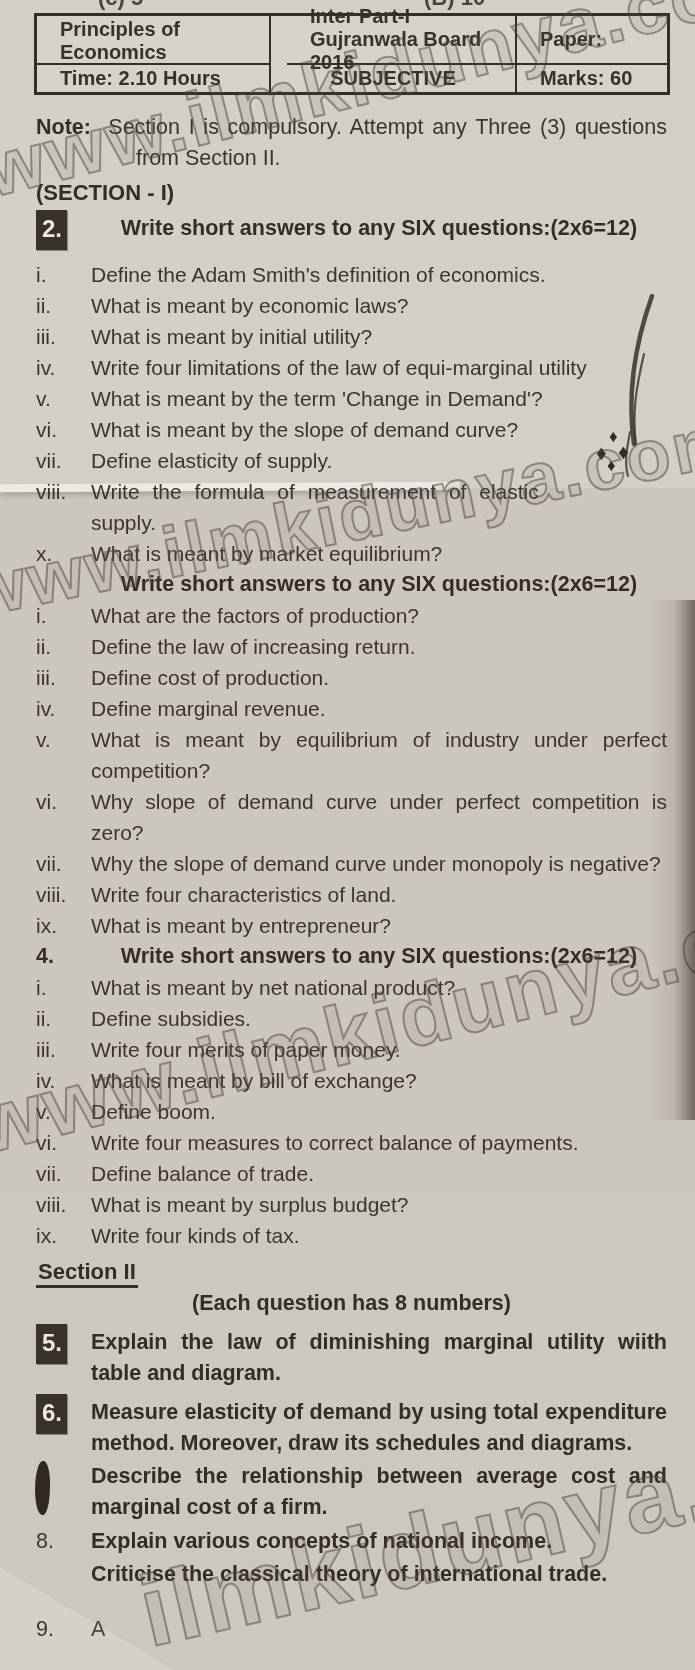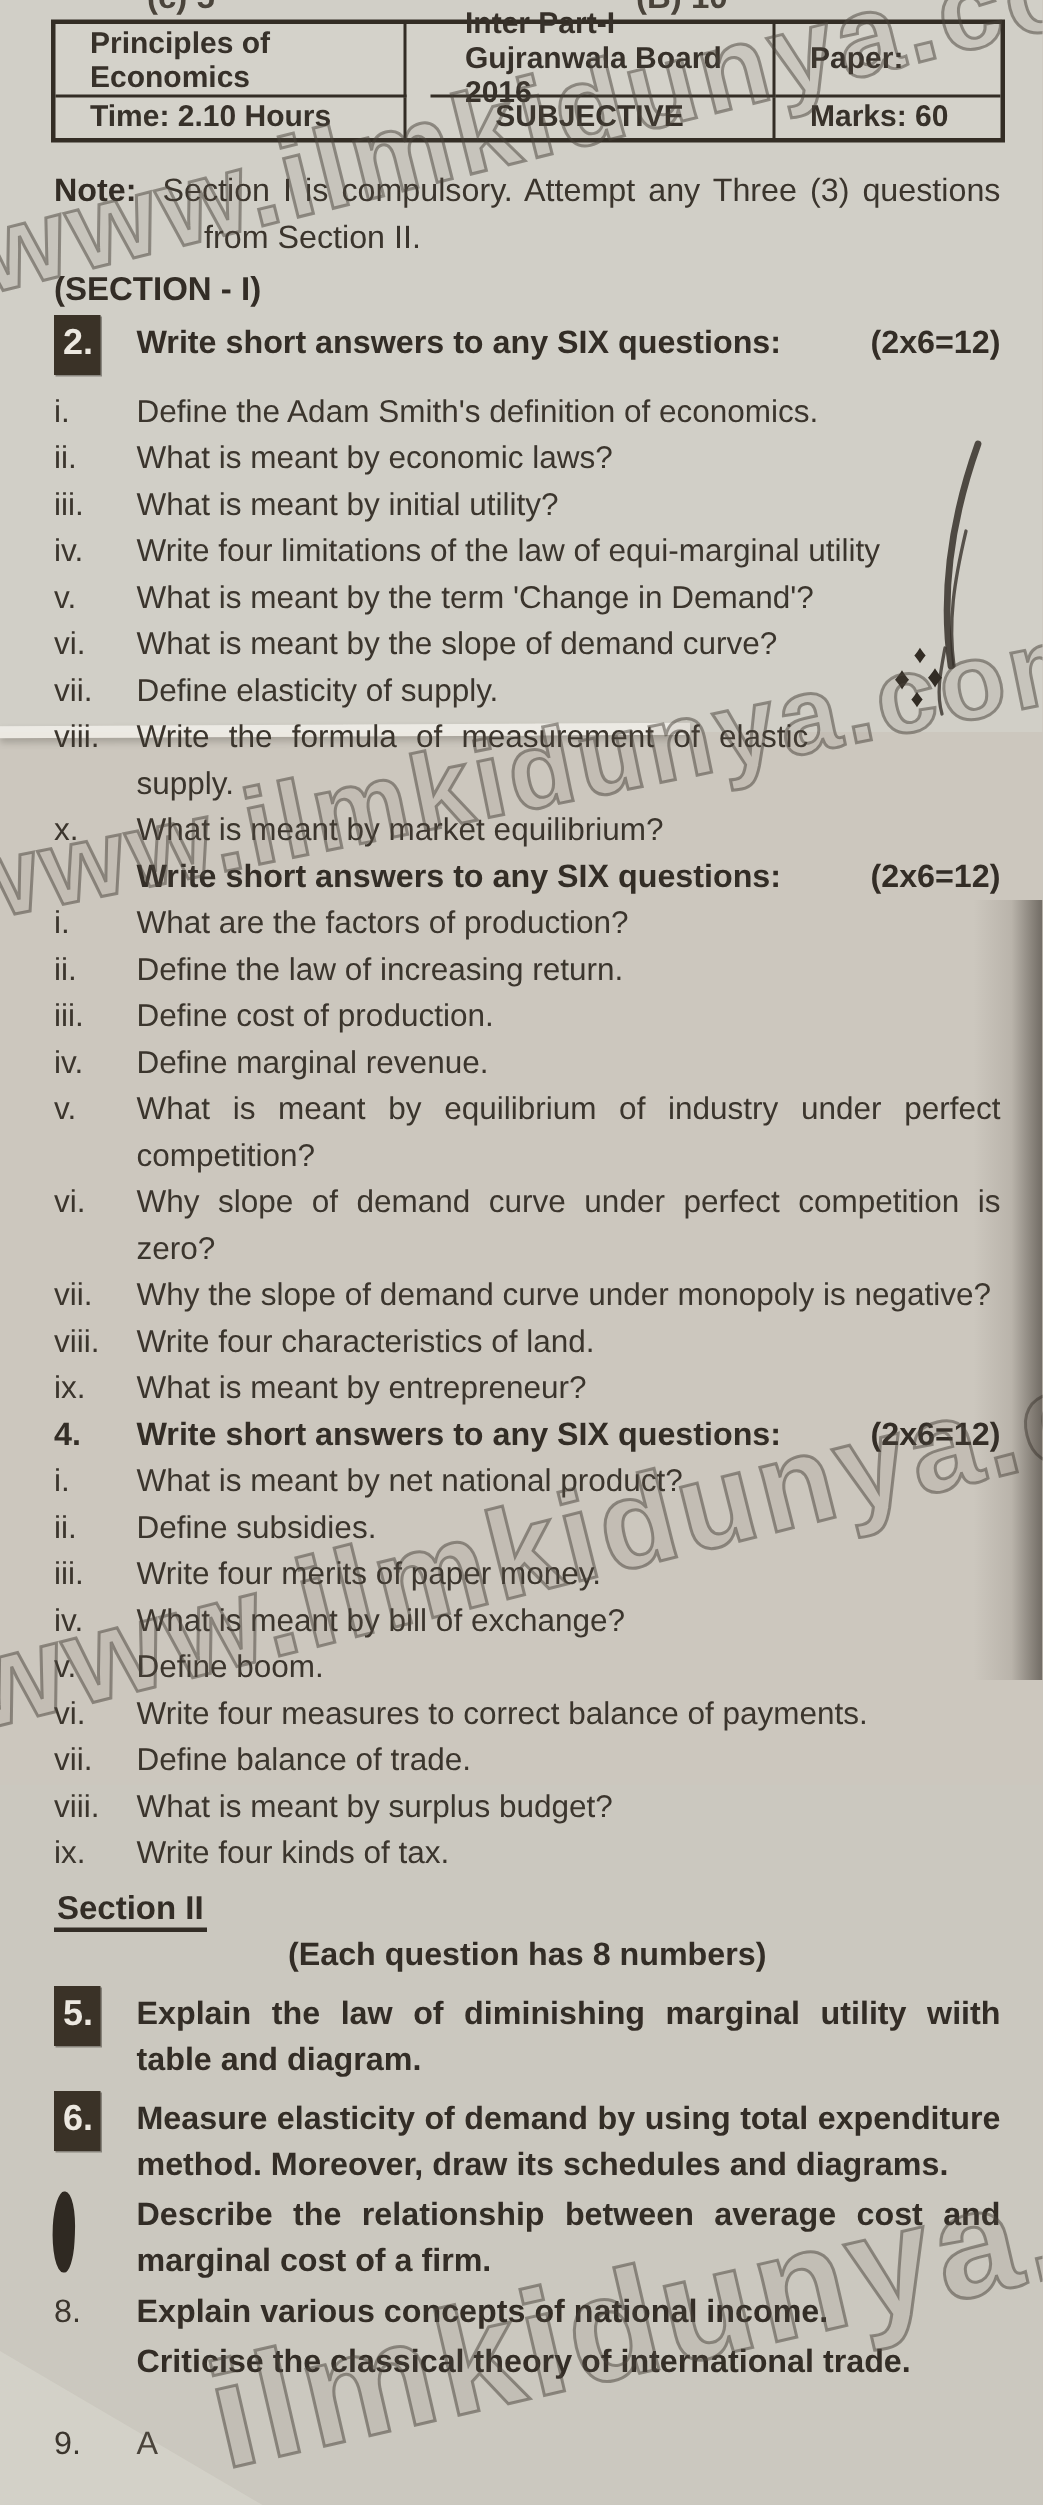--- a/index.html
+++ b/index.html
@@ -45,21 +45,21 @@
   .note{margin-top:17px;font-size:21.5px;line-height:31px;text-align:justify;
     padding-left:100px;text-indent:-100px;color:#3b352d;}
   .note b{color:#332d26;}
 
   .sec-heading{font-weight:700;font-size:22px;line-height:31px;margin-top:3px;color:#332d26;}
 
   
   .qhead{display:flex;align-items:flex-start;font-weight:700;font-size:21.5px;line-height:31px;color:#332d26;}
   .q2h{margin-top:5px;margin-bottom:9px;}
   .qcol{width:55px;flex-shrink:0;}
-  .qtitle{flex:1;display:flex;justify-content:space-between;}
+  .qtitle{flex:1;display:flex;justify-content:center;}
   .badge{display:inline-block;background:#3a3227;color:#ece8e0;font-size:24px;line-height:36px;
     min-width:19px;padding:1px 5px 3px 6px;text-align:center;margin-top:-3px;
     box-shadow:1px 1px 0 rgba(30,25,20,.4);}
 
   
   .item{display:flex;font-size:21px;line-height:31px;}
   .rn{width:55px;flex-shrink:0;}
   .it{flex:1;text-align:justify;}
   .stretch .it{word-spacing:7px;}
 

